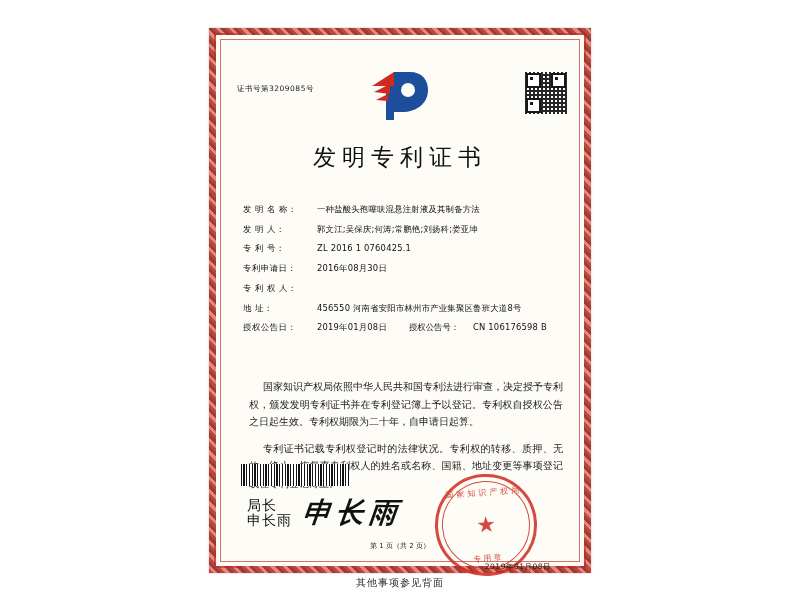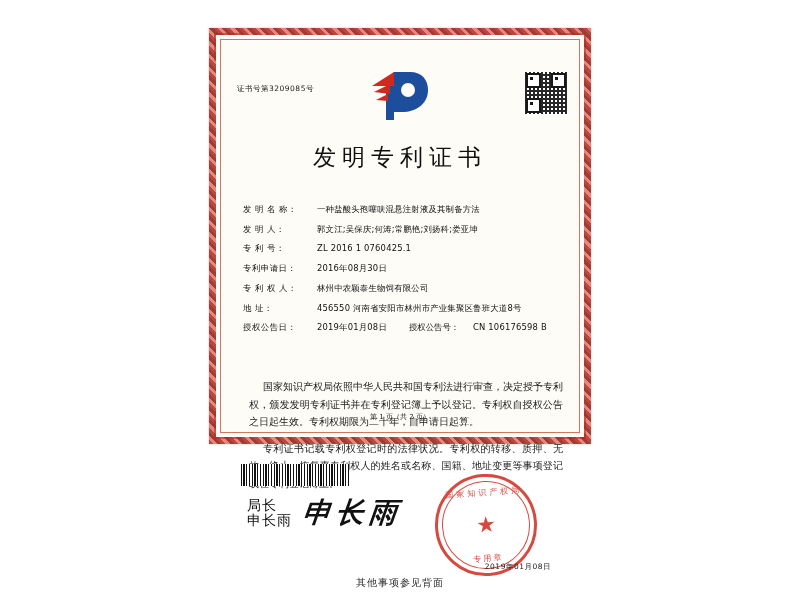--- a/index.html
+++ b/index.html
@@ -18,21 +18,21 @@
     height: 600px;
     background: #ffffff;
   }
 
   
   .certificate {
     position: absolute;
     left: 209px;
     top: 28px;
     width: 382px;
-    height: 416px;
+    height: 545px;
     background: #fdfcf7;
     box-shadow: 0 0 2px rgba(0,0,0,0.25);
   }
 
   
   .border-outer {
     position: absolute;
     left: 0; top: 0; right: 0; bottom: 0;
     border: 7px solid #c0392b;
     border-image: repeating-linear-gradient(
@@ -337,21 +337,20 @@
           <div class="fvalue">ZL 2016 1 0760425.1</div>
         </div>
 
         <div class="frow">
           <div class="flabel">专利申请日：</div>
           <div class="fvalue">2016年08月30日</div>
         </div>
 
         <div class="frow">
           <div class="flabel">专 利 权 人：</div>
-          <div class="fvalue">林州中农颖泰生物饲有限公司</div>
         </div>
 
         <div class="frow">
           <div class="flabel">地 址：</div>
           <div class="fvalue">456550 河南省安阳市林州市产业集聚区鲁班大道8号</div>
         </div>
 
         <div class="frow pair">
           <div class="flabel">授权公告日：</div>
           <div class="fvalue">2019年01月08日</div>

